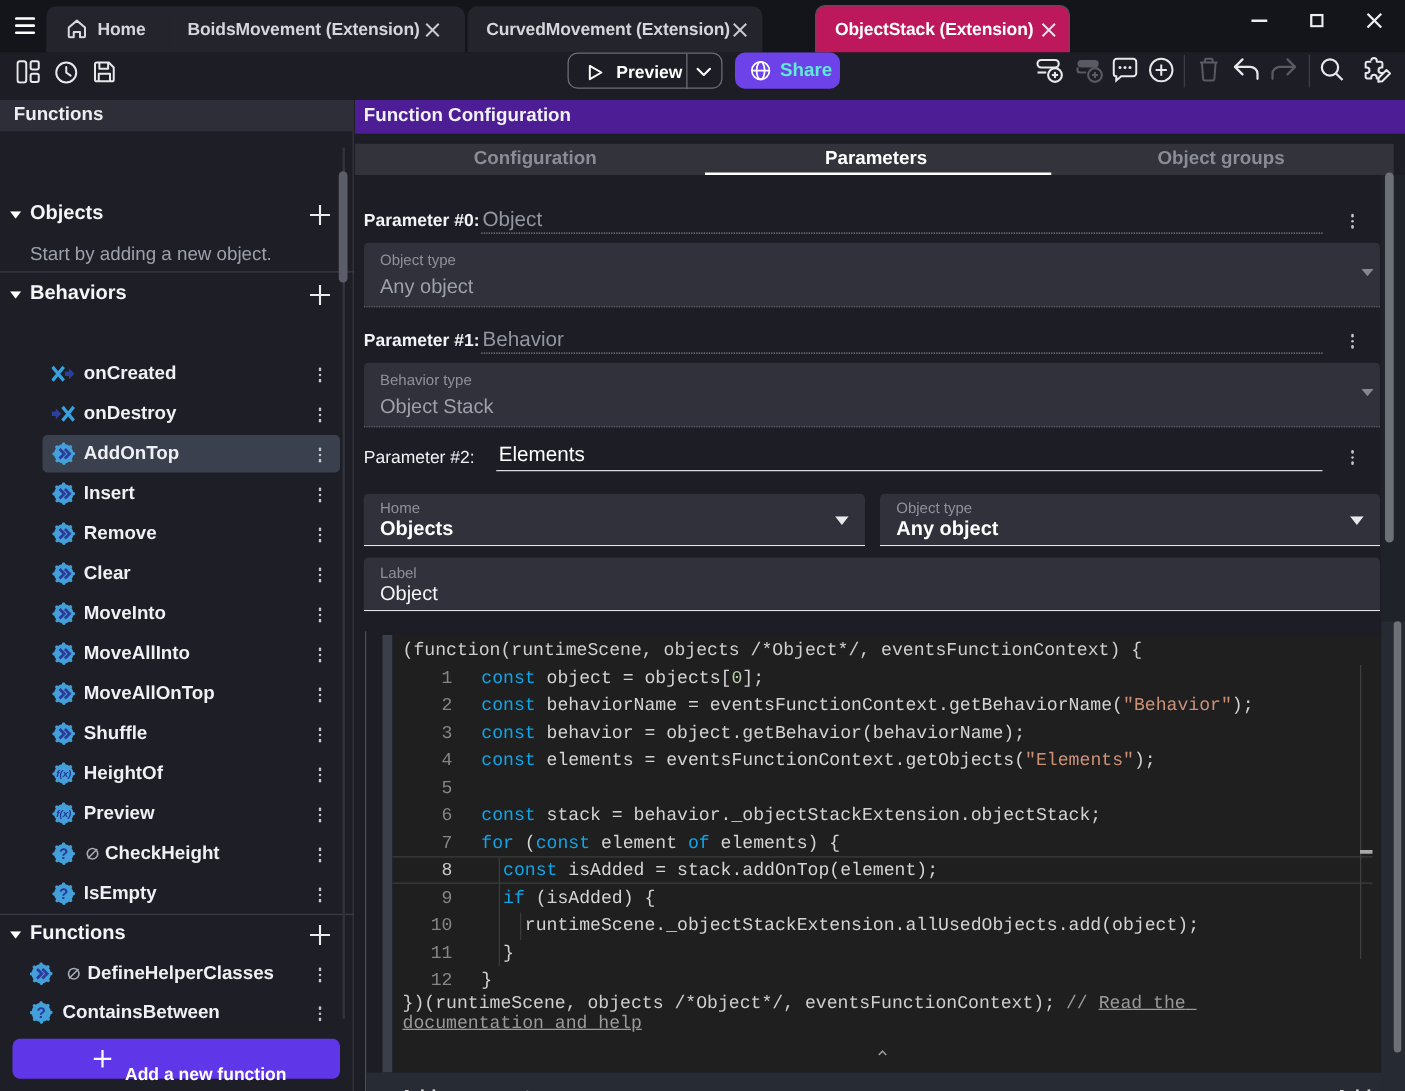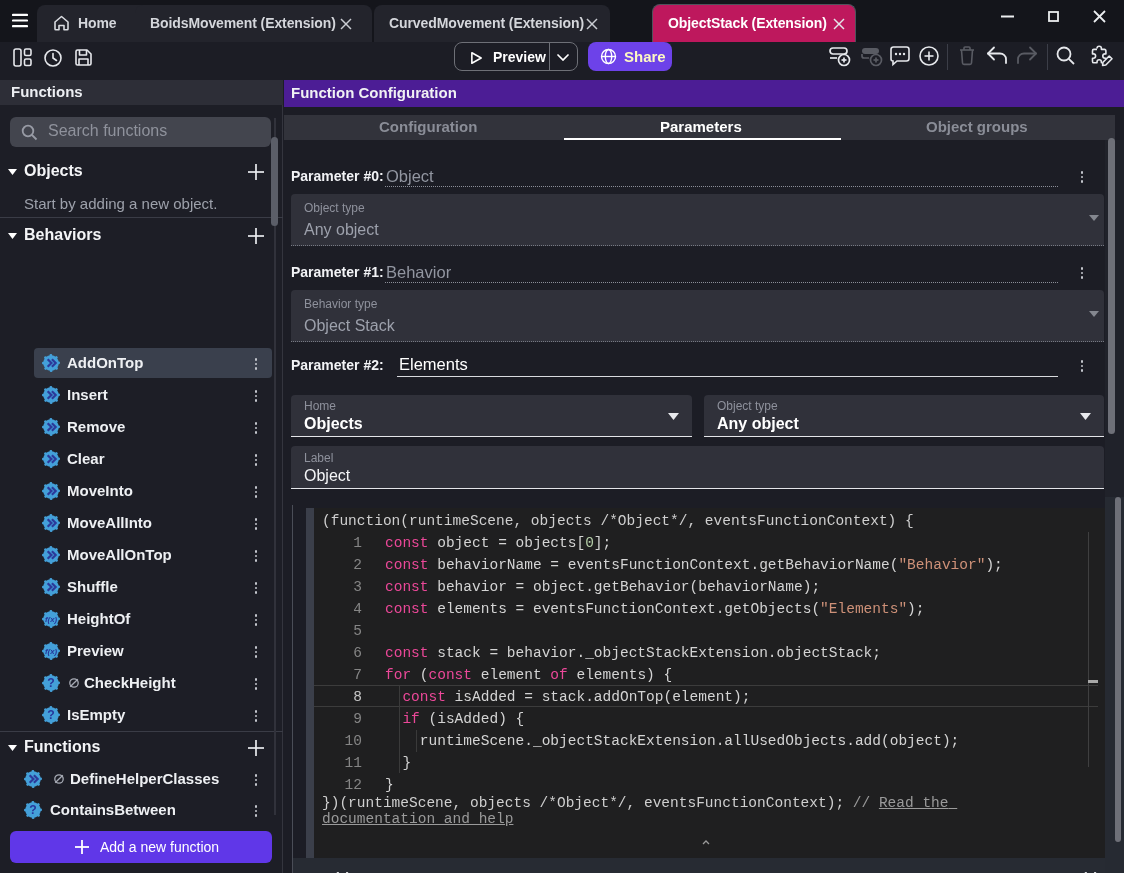--- a/index.html
+++ b/index.html
@@ -1,21 +1,21 @@
 <!DOCTYPE html>
 <html><head><meta charset="utf-8"><style>
 *{margin:0;padding:0;box-sizing:border-box}
 html,body{width:1124px;height:873px;overflow:hidden;background:#1c1d25;font-family:"Liberation Sans",sans-serif}
 .abs{position:absolute}
 .kebab i{display:block;width:2.8px;height:2.8px;border-radius:50%;background:#c3c6cd;margin:1.9px auto}
 .kebab{width:6px}
 .shdr{font-size:16px;font-weight:bold;color:#f4f5f7}
 .itxt{font-size:15px;font-weight:bold;color:#eef0f3;white-space:nowrap}
 .tabtxt{font-size:14px;font-weight:bold;color:#d4d6db;white-space:nowrap;letter-spacing:-0.1px}
-.k{color:#ec4899} .s{color:#ce9178} .n{color:#b5cea8}
+.k{color:#0ea5e9} .s{color:#ce9178} .n{color:#b5cea8}
 .cl{position:relative;height:22px;line-height:22px;white-space:pre}
 .ln{display:inline-block;width:48px;text-align:right;color:#858585}
 .ct{position:absolute;left:71px}
 .flabel{font-size:12px;color:#8e919c}
 .fval{font-size:16px}
 </style></head>
 <body>
 <div class="abs" style="width:1124px;height:873px;overflow:hidden">
 
 <div class="abs" style="left:0;top:0;width:1124px;height:42px;background:#14151b">
@@ -87,21 +87,21 @@
     <svg class="abs" style="left:102px;top:11px" width="12" height="7" viewBox="0 0 12 7" fill="none" stroke="#fff" stroke-width="1.7" stroke-linecap="round">
           <path d="M1,1 L6,6 L11,1"></path>
         </svg>
   </div>
   <div class="abs" style="left:588px;top:0px;width:84px;height:29px;background:#6d42e9;border-radius:8px">
     <svg class="abs" style="left:12px;top:6px" width="17" height="17" viewBox="0 0 17 17" fill="none" stroke="#fff" stroke-width="1.4">
           <circle cx="8.5" cy="8.5" r="7"></circle>
           <ellipse cx="8.5" cy="8.5" rx="3.2" ry="7"></ellipse>
           <line x1="1.5" y1="8.5" x2="15.5" y2="8.5"></line>
         </svg>
-    <span class="abs" style="left:36px;top:6px;font-size:15px;font-weight:bold;color:#fef9c3">Share</span>
+    <span class="abs" style="left:36px;top:6px;font-size:15px;font-weight:bold;color:#5eead4">Share</span>
   </div>
   <svg class="abs" style="left:828px;top:2px" width="24" height="24" viewBox="0 0 24 24" fill="none" stroke="#e6e8ec" stroke-width="1.7">
         <rect x="2" y="4" width="17" height="6" rx="3"></rect>
         <line x1="2" y1="14" x2="9" y2="14"></line>
         <circle cx="16" cy="16" r="5.5"></circle>
         <line x1="16" y1="13.5" x2="16" y2="18.5"></line>
         <line x1="13.5" y1="16" x2="18.5" y2="16"></line>
       </svg>
   <svg class="abs" style="left:860px;top:2px" width="24" height="24" viewBox="0 0 24 24" fill="none" stroke="#595b63" stroke-width="1.7">
         <rect x="2" y="4" width="17" height="6" rx="3" fill="#595b63" stroke="none"></rect>
@@ -146,27 +146,20 @@
         <path d="M7,4.5 a2.2,2.2 0 0 1 4.4,0 v0.9 h3.1 a1.4,1.4 0 0 1 1.4,1.4 v3.1 h-0.9 a2.2,2.2 0 0 0 0,4.4 h0.9 v1"></path>
         <path d="M7,5.4 H3.9 a1.4,1.4 0 0 0 -1.4,1.4 v3.1 h0.9 a2.2,2.2 0 0 1 0,4.4 h-0.9 v3.1 a1.4,1.4 0 0 0 1.4,1.4 h3.1 v-0.9 a2.2,2.2 0 0 1 4.4,0 v0.9 h1"></path>
         <path d="M13,18.2 L19.2,12 L22,14.8 L15.8,21 L12.6,21.4 Z"></path>
       </svg>
 </div>
 
 <div class="abs" style="left:0;top:80px;width:283px;height:793px;background:#1d1e26;border-right:1px solid #34353e">
   <div class="abs" style="left:0;top:0;width:283px;height:25px;background:#2d2e37">
     <span class="abs" style="left:11px;top:3px;font-size:15px;font-weight:bold;color:#eceef2">Functions</span>
   </div>
-  <div class="abs" style="left:10px;top:37px;width:261px;height:30px;background:#43454e;border-radius:6px">
-    <svg class="abs" style="left:11px;top:7px" width="17" height="17" viewBox="0 0 17 17" fill="none" stroke="#989ba5" stroke-width="1.8">
-          <circle cx="7" cy="7" r="5.3"></circle>
-          <line x1="11" y1="11" x2="15.5" y2="15.5"></line>
-        </svg>
-    <span class="abs" style="left:38px;top:5px;font-size:16px;color:#8f929c">Search functions</span>
-  </div>
   <div class="abs" style="left:0;top:-80px;width:283px;height:953px">
 <div class="abs" style="left:0;top:156px;width:283px;height:32px">
 <svg class="abs" style="left:8px;top:13px" width="9" height="6" viewBox="0 0 9 6">
             <path d="M0,0 h9 l-4.5,6 z" fill="#fff"></path>
           </svg>
 <span class="abs shdr" style="left:24px;top:6px">Objects</span>
 <svg class="abs" style="left:246px;top:6px" width="20" height="20" viewBox="0 0 20 20" stroke="#e9ebef" stroke-width="1.7">
             <line x1="10" y1="2" x2="10" y2="18"></line>
             <line x1="2" y1="10" x2="18" y2="10"></line>
           </svg>
@@ -176,20 +169,50 @@
 <div class="abs" style="left:0;top:220px;width:283px;height:32px">
 <svg class="abs" style="left:8px;top:13px" width="9" height="6" viewBox="0 0 9 6">
             <path d="M0,0 h9 l-4.5,6 z" fill="#fff"></path>
           </svg>
 <span class="abs shdr" style="left:24px;top:6px">Behaviors</span>
 <svg class="abs" style="left:246px;top:6px" width="20" height="20" viewBox="0 0 20 20" stroke="#e9ebef" stroke-width="1.7">
             <line x1="10" y1="2" x2="10" y2="18"></line>
             <line x1="2" y1="10" x2="18" y2="10"></line>
           </svg>
 </div>
+<div class="abs" style="left:0;top:283px;width:283px;height:32px">
+          <svg class="abs" style="left:41px;top:9px" width="19" height="14" viewBox="0 0 19 14">
+            <g stroke="#35a3e0" stroke-width="2.6" fill="none">
+              <path d="M1,1.5 L5.5,7 L1,12.5"></path>
+              <path d="M10,1.5 L5.5,7 L10,12.5"></path>
+            </g>
+            <path d="M11,5.2 h3.2 V2.6 L18.6,7 L14.2,11.4 V8.8 H11 Z" fill="#2b3f9e"></path>
+          </svg>
+          <span class="abs itxt" style="left:67px;top:7px">onCreated</span>
+          <div class="abs kebab" style="left:253px;top:9px">
+            <i></i>
+            <i></i>
+            <i></i>
+          </div>
+        </div>
+<div class="abs" style="left:0;top:315px;width:283px;height:32px">
+          <svg class="abs" style="left:41px;top:9px" width="19" height="14" viewBox="0 0 19 14">
+            <path d="M0.4,5.2 h3.2 V2.6 L8,7 L3.6,11.4 V8.8 H0.4 Z" fill="#2b3f9e"></path>
+            <g stroke="#35a3e0" stroke-width="2.6" fill="none">
+              <path d="M9,1.5 L13.5,7 L9,12.5"></path>
+              <path d="M18,1.5 L13.5,7 L18,12.5"></path>
+            </g>
+          </svg>
+          <span class="abs itxt" style="left:67px;top:7px">onDestroy</span>
+          <div class="abs kebab" style="left:253px;top:9px">
+            <i></i>
+            <i></i>
+            <i></i>
+          </div>
+        </div>
 <div class="abs" style="left:0;top:347px;width:283px;height:32px">
           <div class="abs" style="left:34px;top:1px;width:238px;height:30px;background:#3a404d;border-radius:4px"></div>
           <svg class="abs" style="left:41px;top:6px" width="20" height="20" viewBox="0 0 18 18">
             <g fill="#44a0d9">
               <circle cx="9" cy="9" r="7"></circle>
               <g>
                 <rect x="7.7" y="0.9" width="2.4" height="3" rx="1" transform="rotate(0 9 9)"></rect>
                 <rect x="7.7" y="0.9" width="2.4" height="3" rx="1" transform="rotate(45 9 9)"></rect>
                 <rect x="7.7" y="0.9" width="2.4" height="3" rx="1" transform="rotate(90 9 9)"></rect>
                 <rect x="7.7" y="0.9" width="2.4" height="3" rx="1" transform="rotate(135 9 9)"></rect>
@@ -549,21 +572,21 @@
           </div>
         </div>
   </div>
   <div class="abs" style="left:274px;top:38px;width:2px;height:697px;background:#31323b"></div>
   <div class="abs" style="left:271px;top:57px;width:7px;height:89px;background:#5b5e68;border-radius:3.5px"></div>
   <div class="abs" style="left:10px;top:751px;width:262px;height:32px;background:#6037e8;border-radius:6px">
     <svg class="abs" style="left:64px;top:8px" width="16" height="16" viewBox="0 0 16 16" stroke="#fff" stroke-width="1.8">
           <line x1="8" y1="1" x2="8" y2="15"></line>
           <line x1="1" y1="8" x2="15" y2="8"></line>
         </svg>
-    <span class="abs" style="left:90px;top:8px;font-size:14px;font-weight:normal;color:#fff">Add a new function</span>
+    <span class="abs" style="left:90px;top:20px;font-size:14px;font-weight:bold;color:#fff">Add a new function</span>
   </div>
 </div>
 
 <div class="abs" style="left:284px;top:80px;width:840px;height:793px;background:#1c1d25">
   <div class="abs" style="left:0;top:0;width:840px;height:27px;background:#4c1d95">
     <span class="abs" style="left:7px;top:4px;font-size:15px;font-weight:bold;color:#f0f1f4">Function Configuration</span>
   </div>
   <div class="abs" style="left:0;top:35px;width:831px;height:25px;background:#32333b">
     <span class="abs" style="left:95px;top:3px;font-size:15px;font-weight:bold;color:#8a8d97">Configuration</span>
     <span class="abs" style="left:376px;top:3px;font-size:15px;font-weight:bold;color:#fff">Parameters</span>
@@ -596,21 +619,21 @@
         <i></i>
       </div>
   <div class="abs" style="left:7px;top:210px;width:813px;height:52px;background:#30313a;border-radius:4px 4px 0 0;border-bottom:1px dotted #767983">
     <span class="abs flabel" style="left:13px;top:7px">Behavior type</span>
     <span class="abs fval" style="left:13px;top:27px;color:#9da1ac">Object Stack</span>
     <svg class="abs" style="left:798px;top:21px" width="10" height="6" viewBox="0 0 10 6">
           <path d="M0,0 h10 l-5,6 z" fill="#84878f"></path>
         </svg>
   </div>
 
-  <span class="abs" style="left:7px;top:277px;font-size:14px;font-weight:bold;color:#f2f3f6">Parameter #2:</span>
+  <span class="abs" style="left:7px;top:277px;font-size:14px;font-weight:normal;color:#f2f3f6">Parameter #2:</span>
   <span class="abs" style="left:115px;top:275px;font-size:16.5px;color:#fff">Elements</span>
   <div class="abs" style="left:113px;top:296px;width:661px;height:1px;background:#d8dade"></div>
   <div class="abs kebab" style="left:795px;top:278px">
         <i></i>
         <i></i>
         <i></i>
       </div>
   <div class="abs" style="left:7px;top:315px;width:401px;height:42px;background:#30313a;border-radius:4px 4px 0 0;border-bottom:1px solid #e4e5e9">
     <span class="abs flabel" style="left:13px;top:4px">Home</span>
     <span class="abs fval" style="left:13px;top:20px;color:#fff;font-weight:bold">Objects</span>

